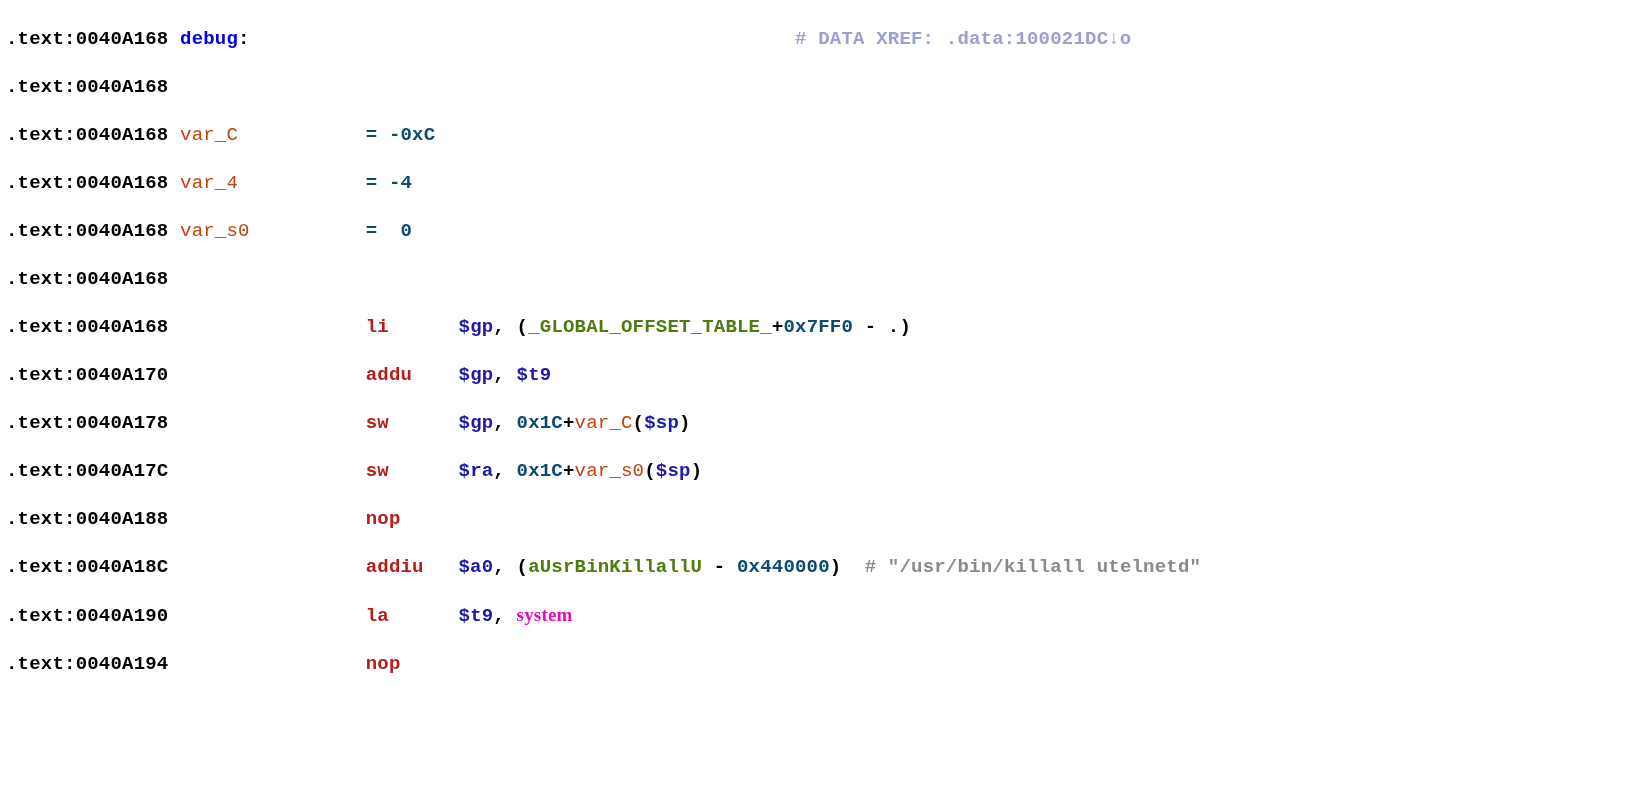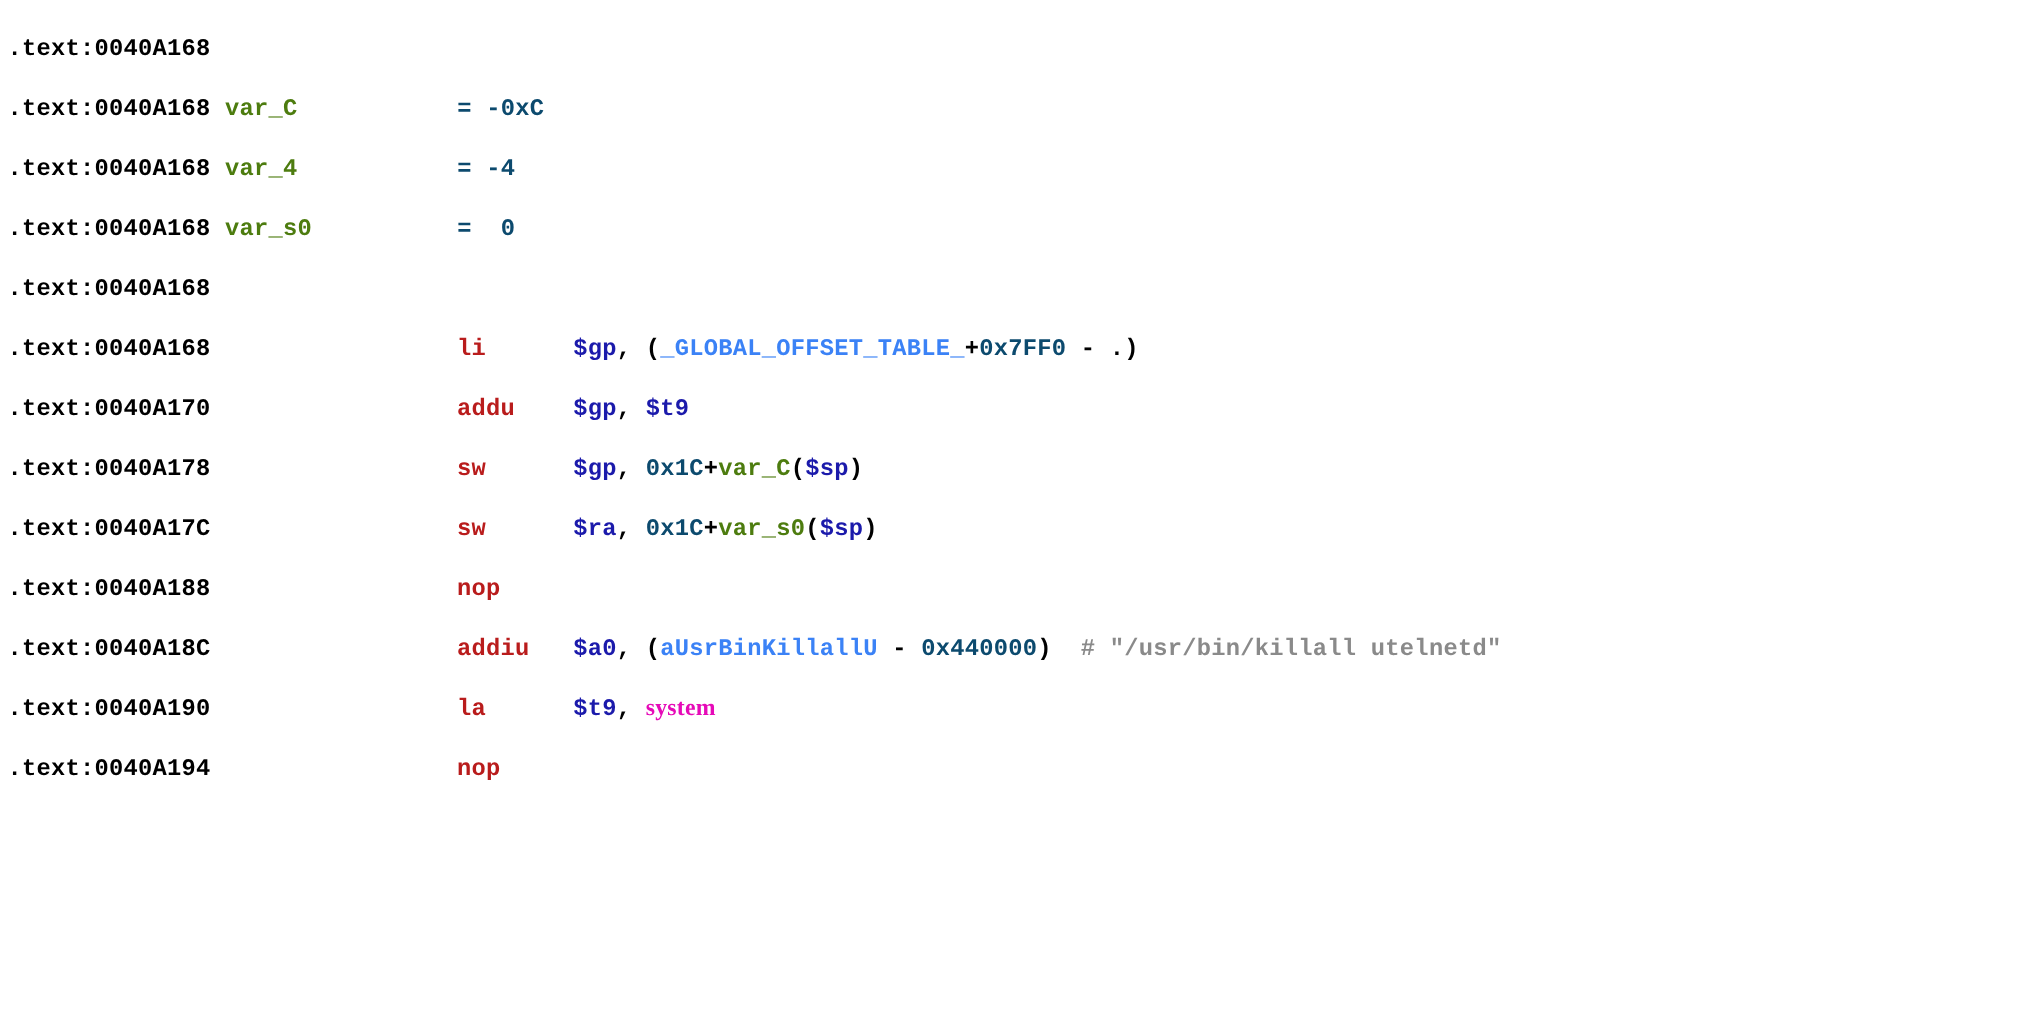--- a/index.html
+++ b/index.html
@@ -19,33 +19,34 @@
     font-weight: bold;
   }
   .line {
     display: block;
     padding: 0 0 0 6px;
   }
 
   .addr    { color: #000000; }
   .mn      { color: #b91c1c; font-weight: bold; }   
   .reg     { color: #1b1aab; font-weight: bold; }
-  .var     { color: #4d7c0f; font-weight: bold; }   
+  .var     { color: #c2410c; font-weight: normal; }   
   .num     { color: #0c4a6e; font-weight: bold; }   
   .label   { color: #0000ec; font-weight: bold; }   
-  .xlabel  { color: #3b82f6; font-weight: bold; }   
+  .xlabel  { color: #4d7c0f; font-weight: bold; }   
   .plain   { color: #000000; }
   .cmt     { color: #8a8a8a; font-weight: bold; }   
   .cmtx    { color: #9aa1cf; font-weight: bold; }   
   .func    { color: #e60ab8; font-weight: bold; font-family: Liberation Serif, serif; }
 </style>
 </head>
 <body>
 
 <div class="view">
+<span class="line"><span class="addr">.text:</span><span class="addr">0040A168</span> <span class="label">debug</span><span class="plain">:</span>                                               <span class="cmtx"># DATA XREF: .data:100021DC↓o</span></span>
 <span class="line"><span class="addr">.text:</span><span class="addr">0040A168</span></span>
 <span class="line"><span class="addr">.text:</span><span class="addr">0040A168</span> <span class="var">var_C</span>           <span class="num">= -0xC</span></span>
 <span class="line"><span class="addr">.text:</span><span class="addr">0040A168</span> <span class="var">var_4</span>           <span class="num">= -4</span></span>
 <span class="line"><span class="addr">.text:</span><span class="addr">0040A168</span> <span class="var">var_s0</span>          <span class="num">=  0</span></span>
 <span class="line"><span class="addr">.text:</span><span class="addr">0040A168</span></span>
 <span class="line"><span class="addr">.text:</span><span class="addr">0040A168</span>                 <span class="mn">li</span>      <span class="reg">$gp</span><span class="plain">, </span><span class="plain">(</span><span class="xlabel">_GLOBAL_OFFSET_TABLE_</span><span class="plain">+</span><span class="num">0x7FF0</span><span class="plain"> - .)</span></span>
 <span class="line"><span class="addr">.text:</span><span class="addr">0040A170</span>                 <span class="mn">addu</span>    <span class="reg">$gp</span><span class="plain">, </span><span class="reg">$t9</span></span>
 <span class="line"><span class="addr">.text:</span><span class="addr">0040A178</span>                 <span class="mn">sw</span>      <span class="reg">$gp</span><span class="plain">, </span><span class="num">0x1C</span><span class="plain">+</span><span class="var">var_C</span><span class="plain">(</span><span class="reg">$sp</span><span class="plain">)</span></span>
 <span class="line"><span class="addr">.text:</span><span class="addr">0040A17C</span>                 <span class="mn">sw</span>      <span class="reg">$ra</span><span class="plain">, </span><span class="num">0x1C</span><span class="plain">+</span><span class="var">var_s0</span><span class="plain">(</span><span class="reg">$sp</span><span class="plain">)</span></span>
 <span class="line"><span class="addr">.text:</span><span class="addr">0040A188</span>                 <span class="mn">nop</span></span>

